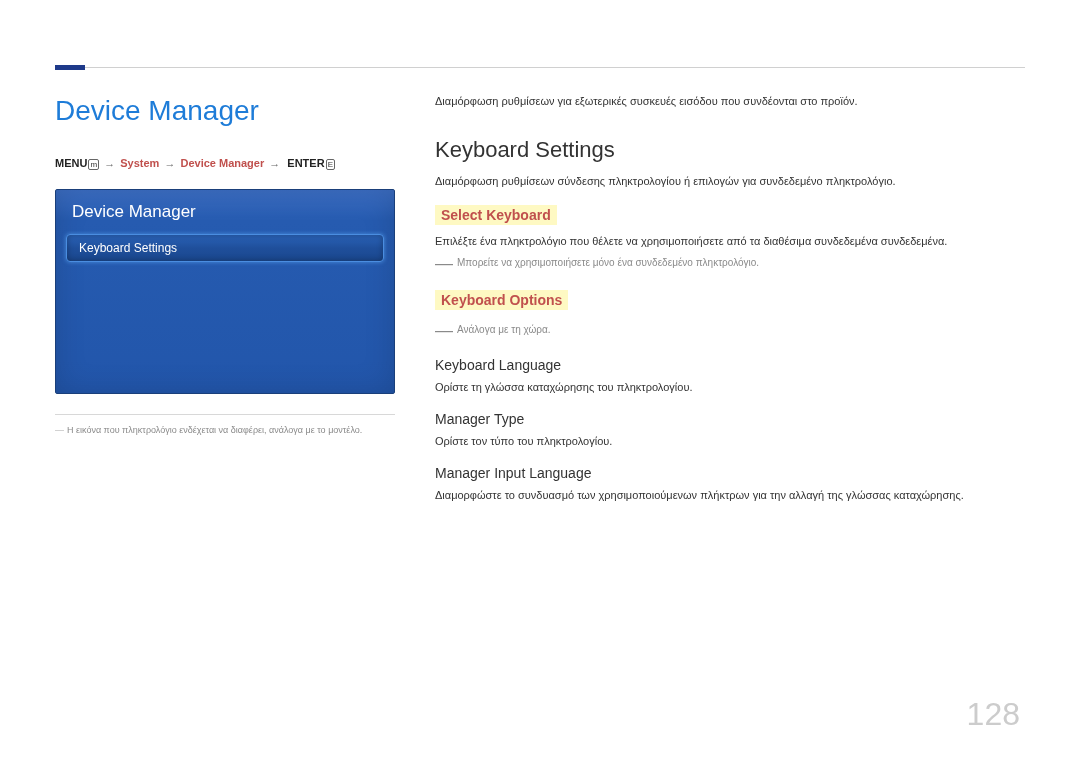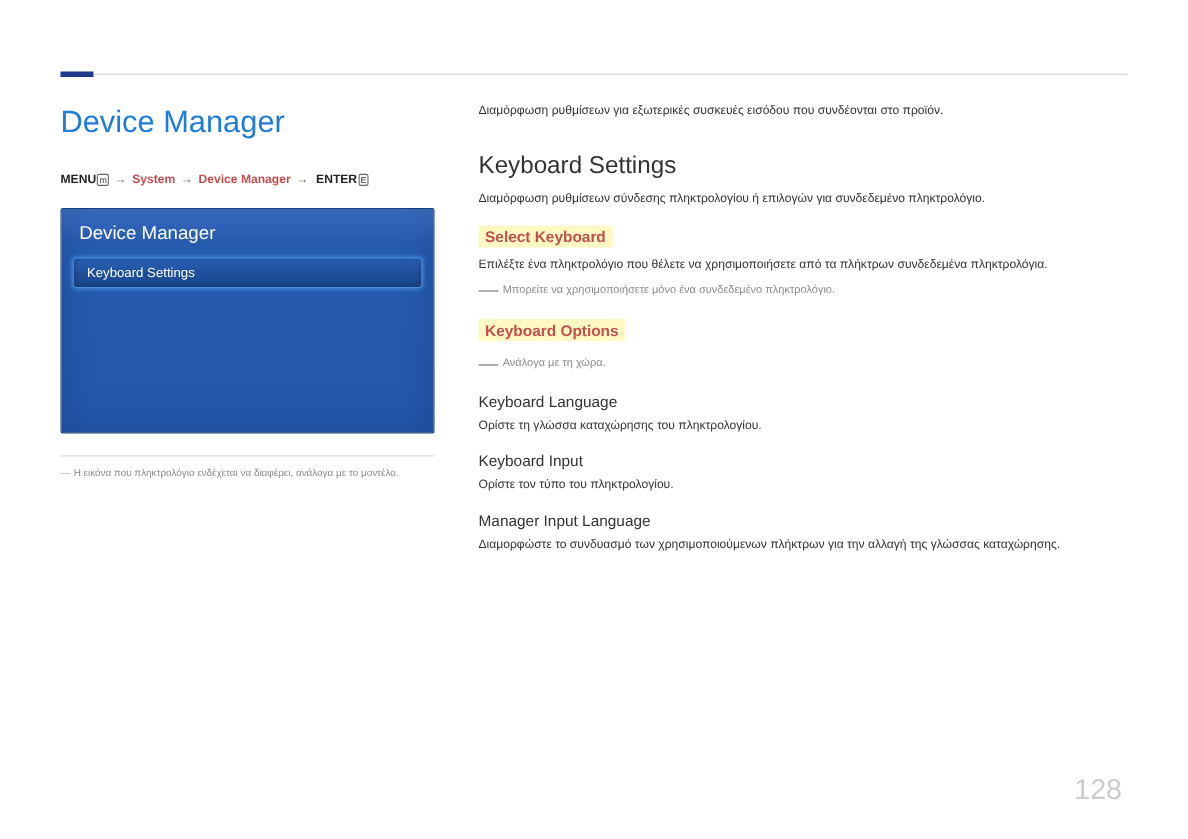--- a/index.html
+++ b/index.html
@@ -138,21 +138,21 @@
   }
   .sub-desc {
     font-size: 11px;
     color: #333;
     margin-bottom: 18px;
   }
   .page-number {
     position: absolute;
     right: 60px;
     bottom: 30px;
-    font-size: 26px;
+    font-size: 32px;
     color: #cccccc;
     font-weight: 300;
   }
 </style>
 </head>
 <body>
 
 <div class="top-mark"></div>
 <div class="top-rule"></div>
 
@@ -182,30 +182,30 @@
     </div>
   </div>
 
   <div class="right-col">
     <div class="intro">Διαμόρφωση ρυθμίσεων για εξωτερικές συσκευές εισόδου που συνδέονται στο προϊόν.</div>
 
     <div class="h2-black">Keyboard Settings</div>
     <div class="desc">Διαμόρφωση ρυθμίσεων σύνδεσης πληκτρολογίου ή επιλογών για συνδεδεμένο πληκτρολόγιο.</div>
 
     <div><span class="h3-orange">Select Keyboard</span></div>
-    <div class="body-note">Επιλέξτε ένα πληκτρολόγιο που θέλετε να χρησιμοποιήσετε από τα πλήκτρων συνδεδεμένα πληκτρολόγια.</div>
+    <div class="body-note">Επιλέξτε ένα πληκτρολόγιο που θέλετε να χρησιμοποιήσετε από τα διαθέσιμα συνδεδεμένα συνδεδεμένα.</div>
     <div class="body-subnote"><span class="dash">―</span><span>Μπορείτε να χρησιμοποιήσετε μόνο ένα συνδεδεμένο πληκτρολόγιο.</span></div>
 
     <div><span class="h3-orange">Keyboard Options</span></div>
     <div class="body-subnote"><span class="dash">―</span><span>Ανάλογα με τη χώρα.</span></div>
 
     <div class="h4-black">Keyboard Language</div>
     <div class="sub-desc">Ορίστε τη γλώσσα καταχώρησης του πληκτρολογίου.</div>
 
-    <div class="h4-black">Keyboard Input</div>
+    <div class="h4-black">Manager Type</div>
     <div class="sub-desc">Ορίστε τον τύπο του πληκτρολογίου.</div>
 
     <div class="h4-black">Manager Input Language</div>
     <div class="sub-desc">Διαμορφώστε το συνδυασμό των χρησιμοποιούμενων πλήκτρων για την αλλαγή της γλώσσας καταχώρησης.</div>
   </div>
 
 </div>
 
 <div class="page-number">128</div>
 

